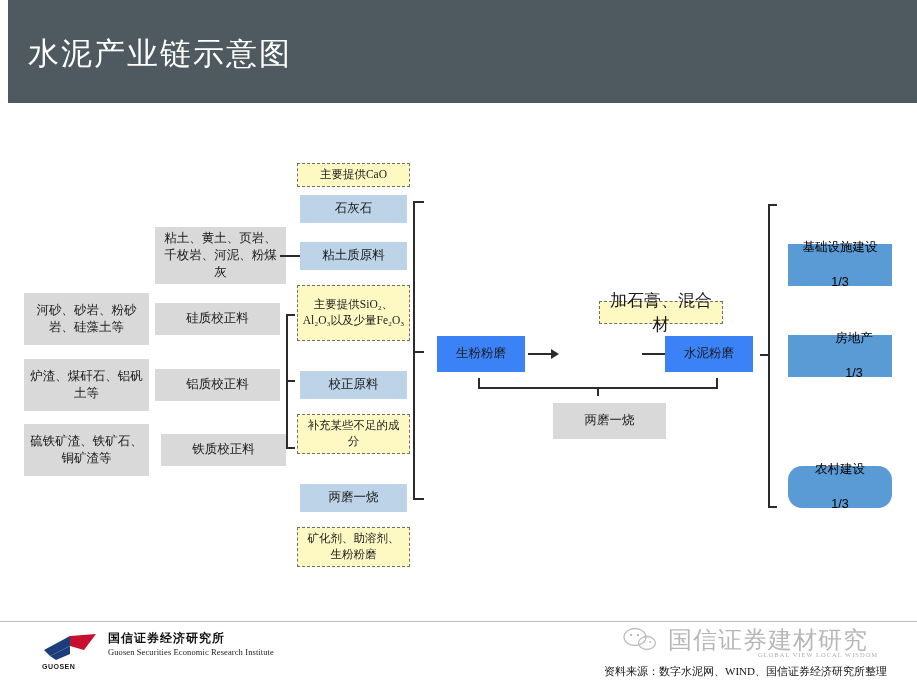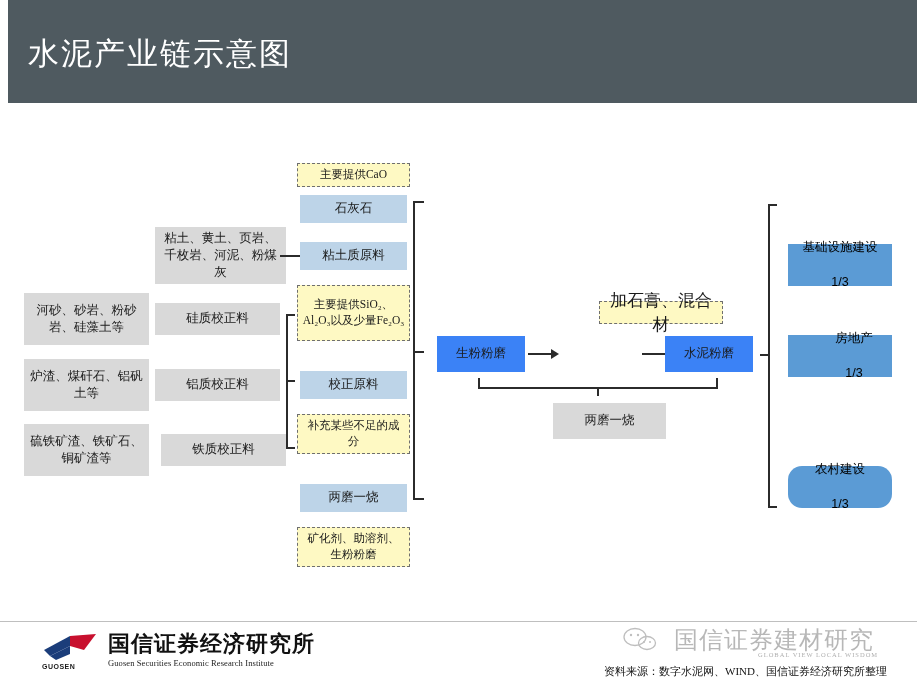--- a/index.html
+++ b/index.html
@@ -89,41 +89,41 @@
   .footer-rule{
     position:absolute;left:0;top:621px;width:917px;height:1px;background:#bfbfbf;
   }
   .logo-wrap{
     position:absolute;left:40px;top:632px;
     display:flex;align-items:flex-start;
   }
   .logo-mark{position:relative;width:62px;height:38px;}
   .logo-text-block{margin-left:6px;}
   .logo-cn{
-    font-size:22px;font-weight:bold;color:#111;letter-spacing:1px;
+    font-size:12px;font-weight:bold;color:#111;letter-spacing:1px;
     font-family:"Liberation Serif","DejaVu Serif",serif;line-height:1.1;
   }
   .logo-en{
     font-size:8.5px;color:#222;letter-spacing:0.1px;margin-top:2px;
     font-family:"Liberation Serif","DejaVu Serif",serif;
   }
   .logo-guosen{
     position:absolute;left:2px;bottom:0;
     font-size:7px;font-weight:bold;color:#1a1a1a;letter-spacing:0.5px;
     font-family:"Liberation Sans",sans-serif;
   }
 
   .watermark{
     position:absolute;left:620px;top:624px;
     display:flex;align-items:center;
     opacity:.42;
   }
   .wm-icon{width:40px;height:26px;position:relative;}
   .wm-text{
-    font-size:24px;color:#555;letter-spacing:1px;margin-left:14px;
+    font-size:24px;color:#555;letter-spacing:1px;margin-left:8px;
     font-family:Liberation Sans, sans-serif;
   }
   .wm-sub{
     position:absolute;left:758px;top:651px;
     font-size:6.5px;color:#777;letter-spacing:1px;opacity:.6;
     font-family:"Liberation Serif","DejaVu Serif",serif;
     white-space:nowrap;
   }
   .source{
     position:absolute;left:604px;top:664px;

